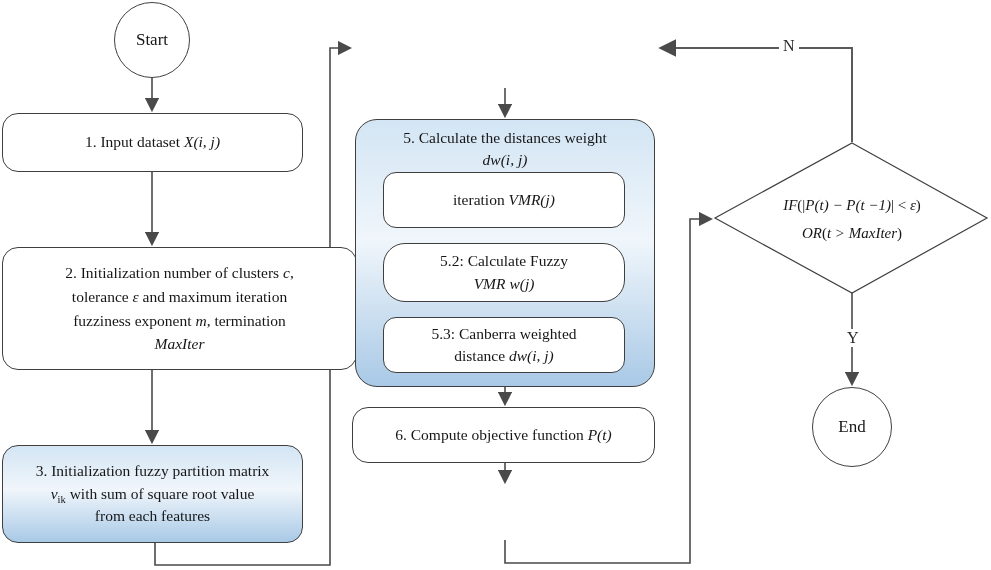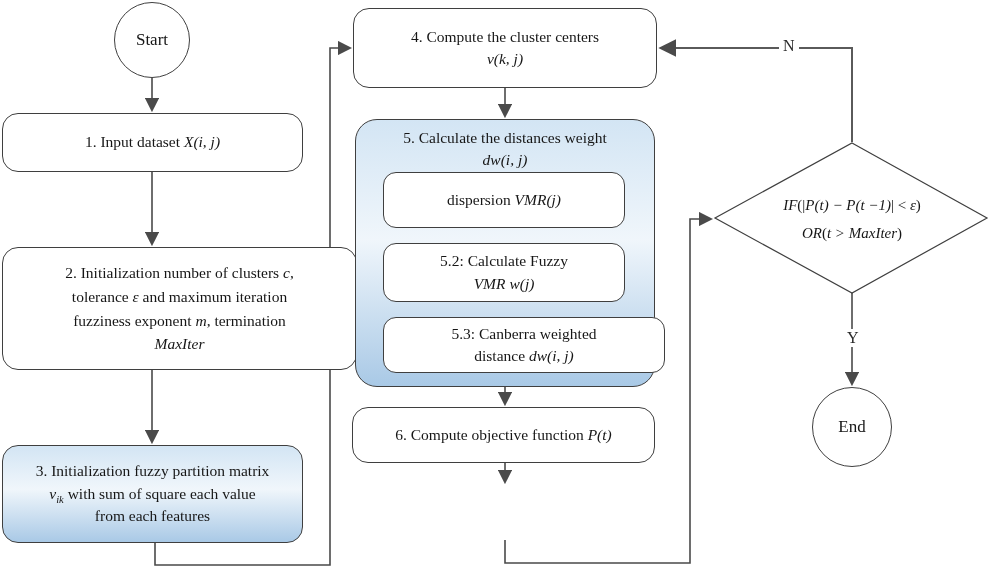--- a/index.html
+++ b/index.html
@@ -28,31 +28,31 @@
   }
   .grad{
     background:linear-gradient(180deg,var(--highlight-top) 0%,var(--highlight-mid) 45%,var(--highlight-bottom) 100%);
   }
   .circle{
     background:var(--node-fill);border:1.3px solid var(--border);border-radius:50%;
     font-size:17px;
   }
   .tline{display:block;white-space:nowrap;}
   .it{font-style:italic;}
-  sub{font-size:0.68em;font-style:italic;line-height:0;text-align:right;}
+  sub{font-size:0.68em;line-height:0;text-align:right;}
 
   #start{left:114px;top:2px;width:76px;height:76px;}
   #box1{left:2px;top:113px;width:301px;height:59px;}
   #box2{left:2px;top:247px;width:355px;height:123px;line-height:1.52;}
   #box3{left:2px;top:445px;width:301px;height:98px;line-height:1.48;}
   #box4{left:353px;top:8px;width:304px;height:80px;}
   #box5{left:355px;top:119px;width:300px;height:268px;justify-content:flex-start;padding-top:7px;border-radius:22px;}
   #box5_1{left:383px;top:172px;width:242px;height:56px;border-radius:13px;}
-  #box5_2{left:383px;top:243px;width:242px;height:59px;border-radius:13px;}
-  #box5_3{left:383px;top:317px;width:282px;height:56px;border-radius:13px;}
+  #box5_2{left:383px;top:243px;width:242px;height:59px;border-radius:22px;}
+  #box5_3{left:383px;top:317px;width:242px;height:56px;border-radius:13px;}
   #box6{left:352px;top:407px;width:303px;height:56px;}
   #box7{left:352px;top:485px;width:303px;height:55px;}
   #decision{left:727px;top:182px;width:250px;height:76px;background:transparent;font-size:15px;}
   #decision .tline{margin:3px 0;}
   #end{left:812px;top:387px;width:80px;height:80px;}
 
   .edge-label{
     position:absolute;background:var(--bg);padding:0 4px;font-size:16px;
     color:#2a2a2a;line-height:1.1;
   }
@@ -102,36 +102,32 @@
 
   <div id="box2" class="node box">
       <span class="tline"><span>2. Initialization number of clusters </span><span class="it">c</span><span>,</span></span>
       <span class="tline"><span>tolerance </span><span class="it">ε</span><span> and maximum iteration</span></span>
       <span class="tline"><span>fuzziness exponent </span><span class="it">m</span><span>, termination</span></span>
       <span class="tline"><span class="it">MaxIter</span></span>
     </div>
 
   <div id="box3" class="node box grad">
       <span class="tline"><span>3. Initialization fuzzy partition matrix</span></span>
-      <span class="tline"><span class="it">v</span><sub>ik</sub><span> with sum of square each value</span></span>
+      <span class="tline"><span class="it">v</span><sub>ik</sub><span> with sum of square root value</span></span>
       <span class="tline"><span>from each features</span></span>
     </div>
 
-  <div id="box4" class="node box">
-      <span class="tline"><span>4. Compute the cluster centers</span></span>
-      <span class="tline"><span class="it">v(k, j)</span></span>
-    </div>
 
   <div id="box5" class="node box grad">
       <span class="tline"><span>5. Calculate the distances weight</span></span>
       <span class="tline"><span class="it">dw(i, j)</span></span>
     </div>
 
   <div id="box5_1" class="node box">
-      <span class="tline"><span>dispersion </span><span class="it">VMR(j)</span></span>
+      <span class="tline"><span>iteration </span><span class="it">VMR(j)</span></span>
     </div>
 
   <div id="box5_2" class="node box">
       <span class="tline"><span>5.2: Calculate Fuzzy</span></span>
       <span class="tline"><span class="it">VMR</span><span>  </span><span class="it">w(j)</span></span>
     </div>
 
   <div id="box5_3" class="node box">
       <span class="tline"><span>5.3: Canberra weighted</span></span>
       <span class="tline"><span>distance </span><span class="it">dw(i, j)</span></span>

